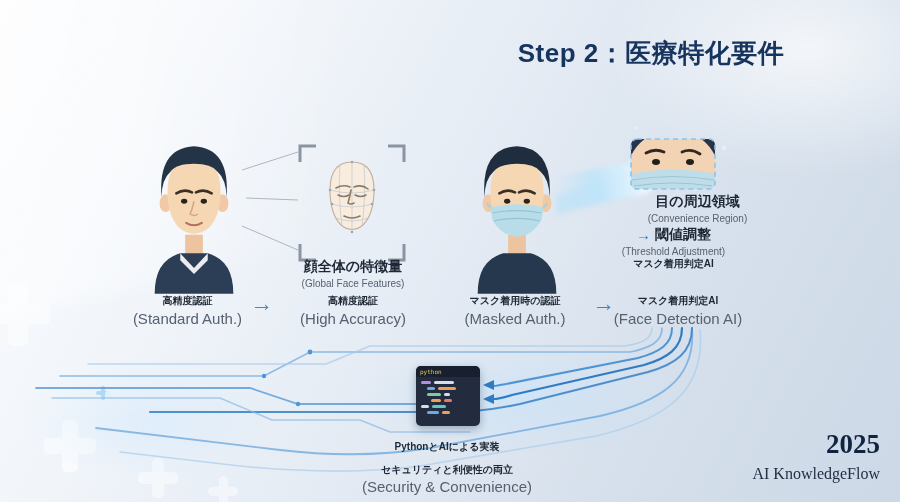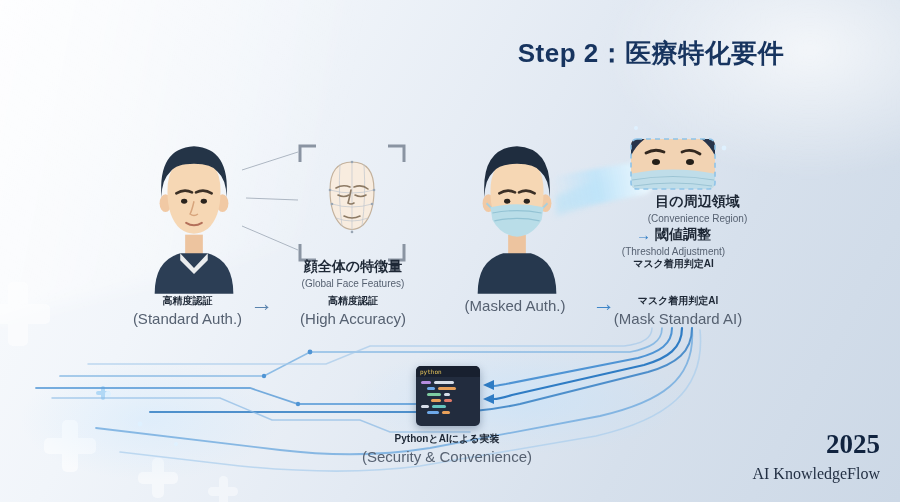--- a/index.html
+++ b/index.html
@@ -46,21 +46,21 @@
   .editor-tab{color:#e8c55a;font-family:"DejaVu Sans Mono","Liberation Mono",monospace;font-size:6px;line-height:1;}
   .code-body{padding:4px 5px;display:flex;flex-direction:column;gap:3px;}
   .code-line{display:flex;gap:3px;}
   .bar{height:3px;border-radius:2px;}
   .c-purple{background:#b48ce0;} .c-white{background:#d6dde8;} .c-blue{background:#6ea8e8;}
   .c-orange{background:#e8a05a;} .c-green{background:#7ecba1;} .c-red{background:#e07a6a;}
   .c-teal{background:#66c6c0;}
   .ind1{margin-left:6px;} .ind2{margin-left:10px;}
   
   .bottom-caption{position:absolute;left:312px;top:431px;width:270px;z-index:3;text-align:center;}
-  .bottom-caption .jp{margin-top:2px;}
+  .bottom-caption .jp{margin-top:10px;}
   
   .footer{position:absolute;right:20px;top:430px;z-index:3;text-align:right;font-family:Liberation Serif, serif;}
   .footer-year{font-size:27px;font-weight:bold;color:#10233f;line-height:1.1;display:block;}
   .footer-brand{font-size:16px;color:#233044;display:block;margin-top:5px;}
 </style>
 </head>
 <body>
 
 <div class="canvas">
 
@@ -238,26 +238,27 @@
       <span class="thresh-arrow">→</span>
       <span class="jp sm">閾値調整</span>
     </span>
     <span class="en sm">(Threshold Adjustment)</span>
   </div>
   <div class="lbl" style="left:596px;top:258px;width:155px">
     <span class="jp">マスク着用判定AI</span>
   </div>
 
   <div class="lbl" style="left:440px;top:295px;width:150px">
+    <span class="jp">マスク着用時の認証</span>
     <span class="en">(Masked Auth.)</span>
   </div>
   <span class="flow-arrow arrow-blue" style="left:592px;top:292px">→</span>
   <div class="lbl" style="left:612px;top:295px;width:132px">
     <span class="jp">マスク着用判定AI</span>
-    <span class="en">(Mask Standard AI)</span>
+    <span class="en">(Face Detection AI)</span>
   </div>
 
   <div class="editor">
     <div class="editor-bar">
       <span class="editor-tab">python</span>
     </div>
     <div class="code-body">
       <div class="code-line">
           <span class="bar c-purple" style="width:10px"></span>
           <span class="bar c-white" style="width:20px"></span>
@@ -280,20 +281,21 @@
         </div>
       <div class="code-line ind1">
           <span class="bar c-blue" style="width:12px"></span>
           <span class="bar c-orange" style="width:8px"></span>
         </div>
     </div>
   </div>
 
   <div class="bottom-caption">
     <span class="jp">PythonとAIによる実装</span>
+    <span class="jp">セキュリティと利便性の両立</span>
     <span class="en">(Security &amp; Convenience)</span>
   </div>
 
   <div class="footer">
     <span class="footer-year">2025</span>
     <span class="footer-brand">AI KnowledgeFlow</span>
   </div>
 
 </div>
 

